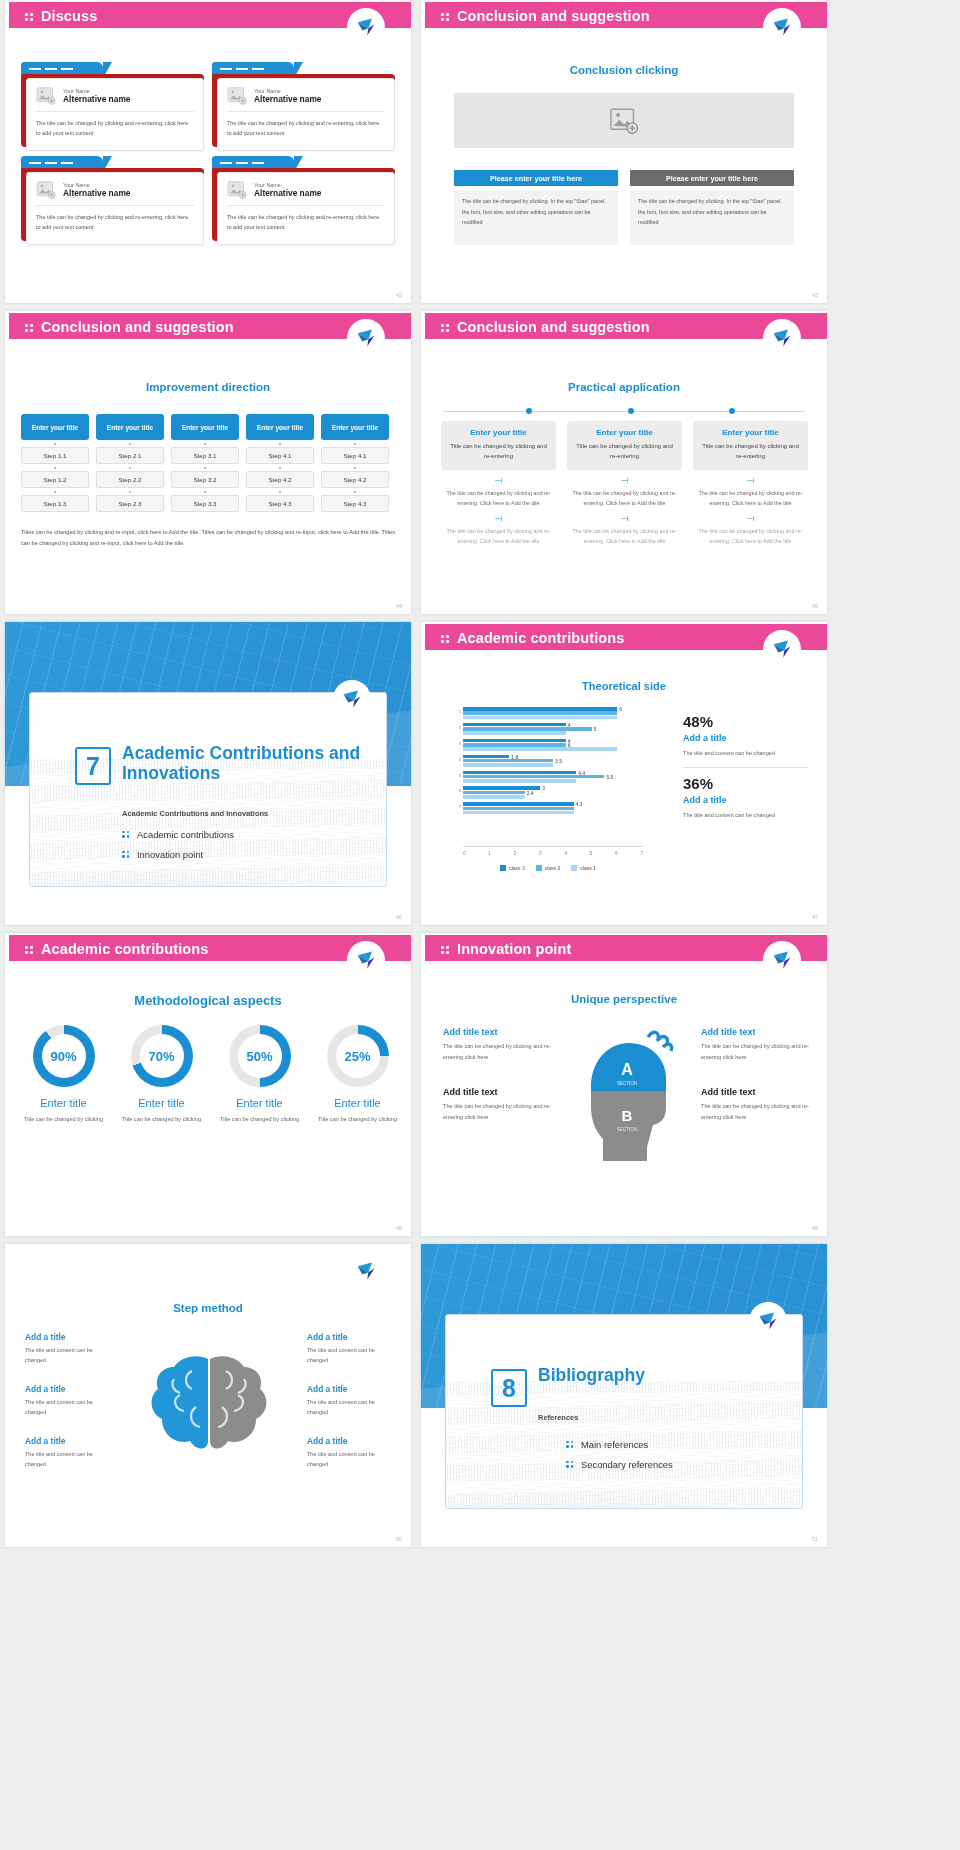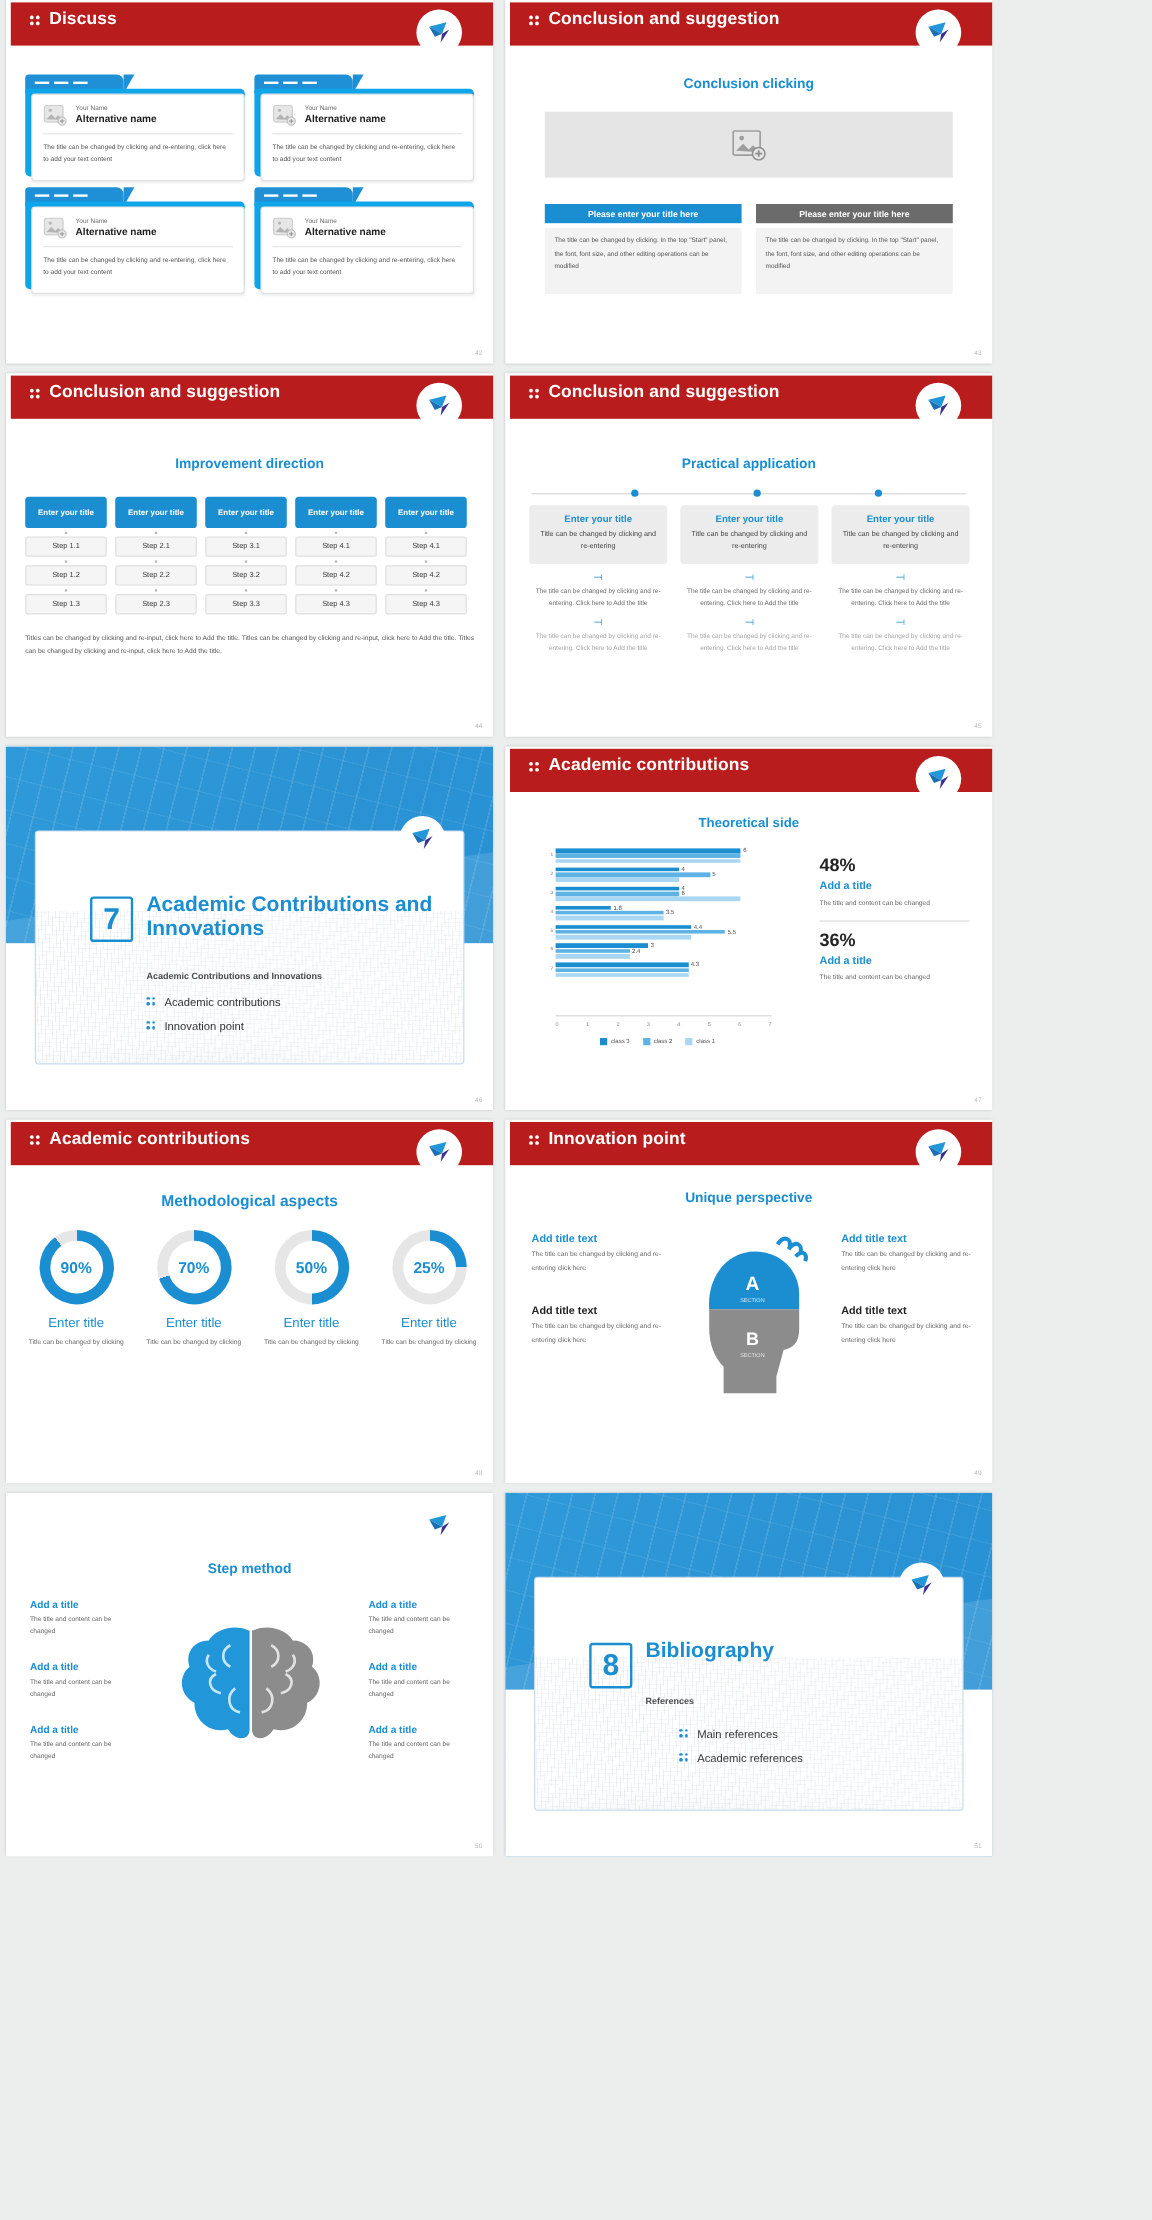--- a/index.html
+++ b/index.html
@@ -8,22 +8,22 @@
     background: #eceded;
     font-family: "Liberation Sans", sans-serif;
     overflow: hidden;
   }
   .grid { display: grid; grid-template-columns: 406px 406px; gap: 8px 10px;
           padding: 0 5px; }
   .slide { width: 406px; height: 303px; background: #fff; position: relative;
            overflow: hidden; box-shadow: 0 0 2px rgba(0,0,0,.18); }
 
   
-  .hdr { position: absolute; left: 4px; top: 2px; right: 0; height: 36px;
-         background: #b91c1c; }
+  .hdr { position: absolute; left: 4px; top: 2px; right: 0; height: 26px;
+         background: #ec4899; }
   .hdr:after { content: ""; position: absolute; right: -12px; top: 0;
                border-top: 31px solid #1b8ed2; border-right: 12px solid transparent; }
   .hdr .dots { position: absolute; left: 16px; top: 11px; width: 9px; height: 9px; }
   .hdr .dots i { position: absolute; width: 2.6px; height: 2.6px; background: #fff;
                  border-radius: 50%; display:block; }
   .hdr .dots i:nth-child(1){left:0;top:0}.hdr .dots i:nth-child(2){left:0;top:5px}
   .hdr .dots i:nth-child(3){left:5px;top:0}.hdr .dots i:nth-child(4){left:5px;top:5px}
   .hdr h2 { position: absolute; left: 32px; top: 6px; color: #fff;
             font-size: 14.5px; font-weight: bold; letter-spacing: .1px; }
 
@@ -41,21 +41,21 @@
   .folders { position:absolute; left:16px; top:62px; display:grid;
              grid-template-columns: 183px 183px; gap: 9px 8px; }
   .folder { position: relative; height: 85px; }
   .ftab { position:absolute; left:0; top:0; width:82px; height:16px;
           background:#2090d6; border-radius:3px 6px 0 0; }
   .ftab:after{content:"";position:absolute;right:-9px;top:0;border-top:16px solid #2090d6;
               border-right:9px solid transparent;}
   .ftab i{position:absolute;top:6px;width:12px;height:2.4px;background:#fff;}
   .ftab i:nth-of-type(1){left:8px}.ftab i:nth-of-type(2){left:24px}.ftab i:nth-of-type(3){left:40px}
   .fbody { position:absolute; left:0; top:12px; width:100%; height:73px;
-           background:#0ea5e9; border-radius:2px 4px 4px 4px; }
+           background:#b91c1c; border-radius:2px 4px 4px 4px; }
   .fcard { position:absolute; left:5px; top:4px; right:0; bottom:-4px;
            background:#fff; border:1px solid #e2e2e2; border-radius:3px;
            box-shadow:0 1px 2px rgba(0,0,0,.07); padding:8px 9px; }
   .fhead{display:flex;align-items:center;gap:7px;border-bottom:1px solid #e6e6e6;
          padding-bottom:6px;}
   .ph-ico{width:20px;height:18px;flex:none;}
   .fnames .yn{font-size:5.4px;color:#6b6b6b;line-height:1.2;}
   .fnames .an{font-size:8.4px;color:#1c1c1c;font-weight:bold;line-height:1.25;}
   .fbodytxt{font-size:5.5px;color:#555;line-height:1.85;padding-top:6px;}
 
@@ -815,21 +815,21 @@
             </span>
           <span>Main references</span>
         </div>
         <div class="divli">
           <span class="bdots">
               <i></i>
               <i></i>
               <i></i>
               <i></i>
             </span>
-          <span>Academic references</span>
+          <span>Secondary references</span>
         </div>
       </div>
     </div>
     <div class="logo" style="right:40px;top:58px;">
       <svg viewBox="0 0 40 40">
           <path d="M6 12 L30 6 L24 22 Z" fill="#2196d8"></path>
           <path d="M24 22 L34 16 L22 34 Z" fill="#3b2f8f"></path>
           <path d="M6 12 L24 22 L14 26 Z" fill="#1a6fb5"></path>
         </svg>
     </div>

